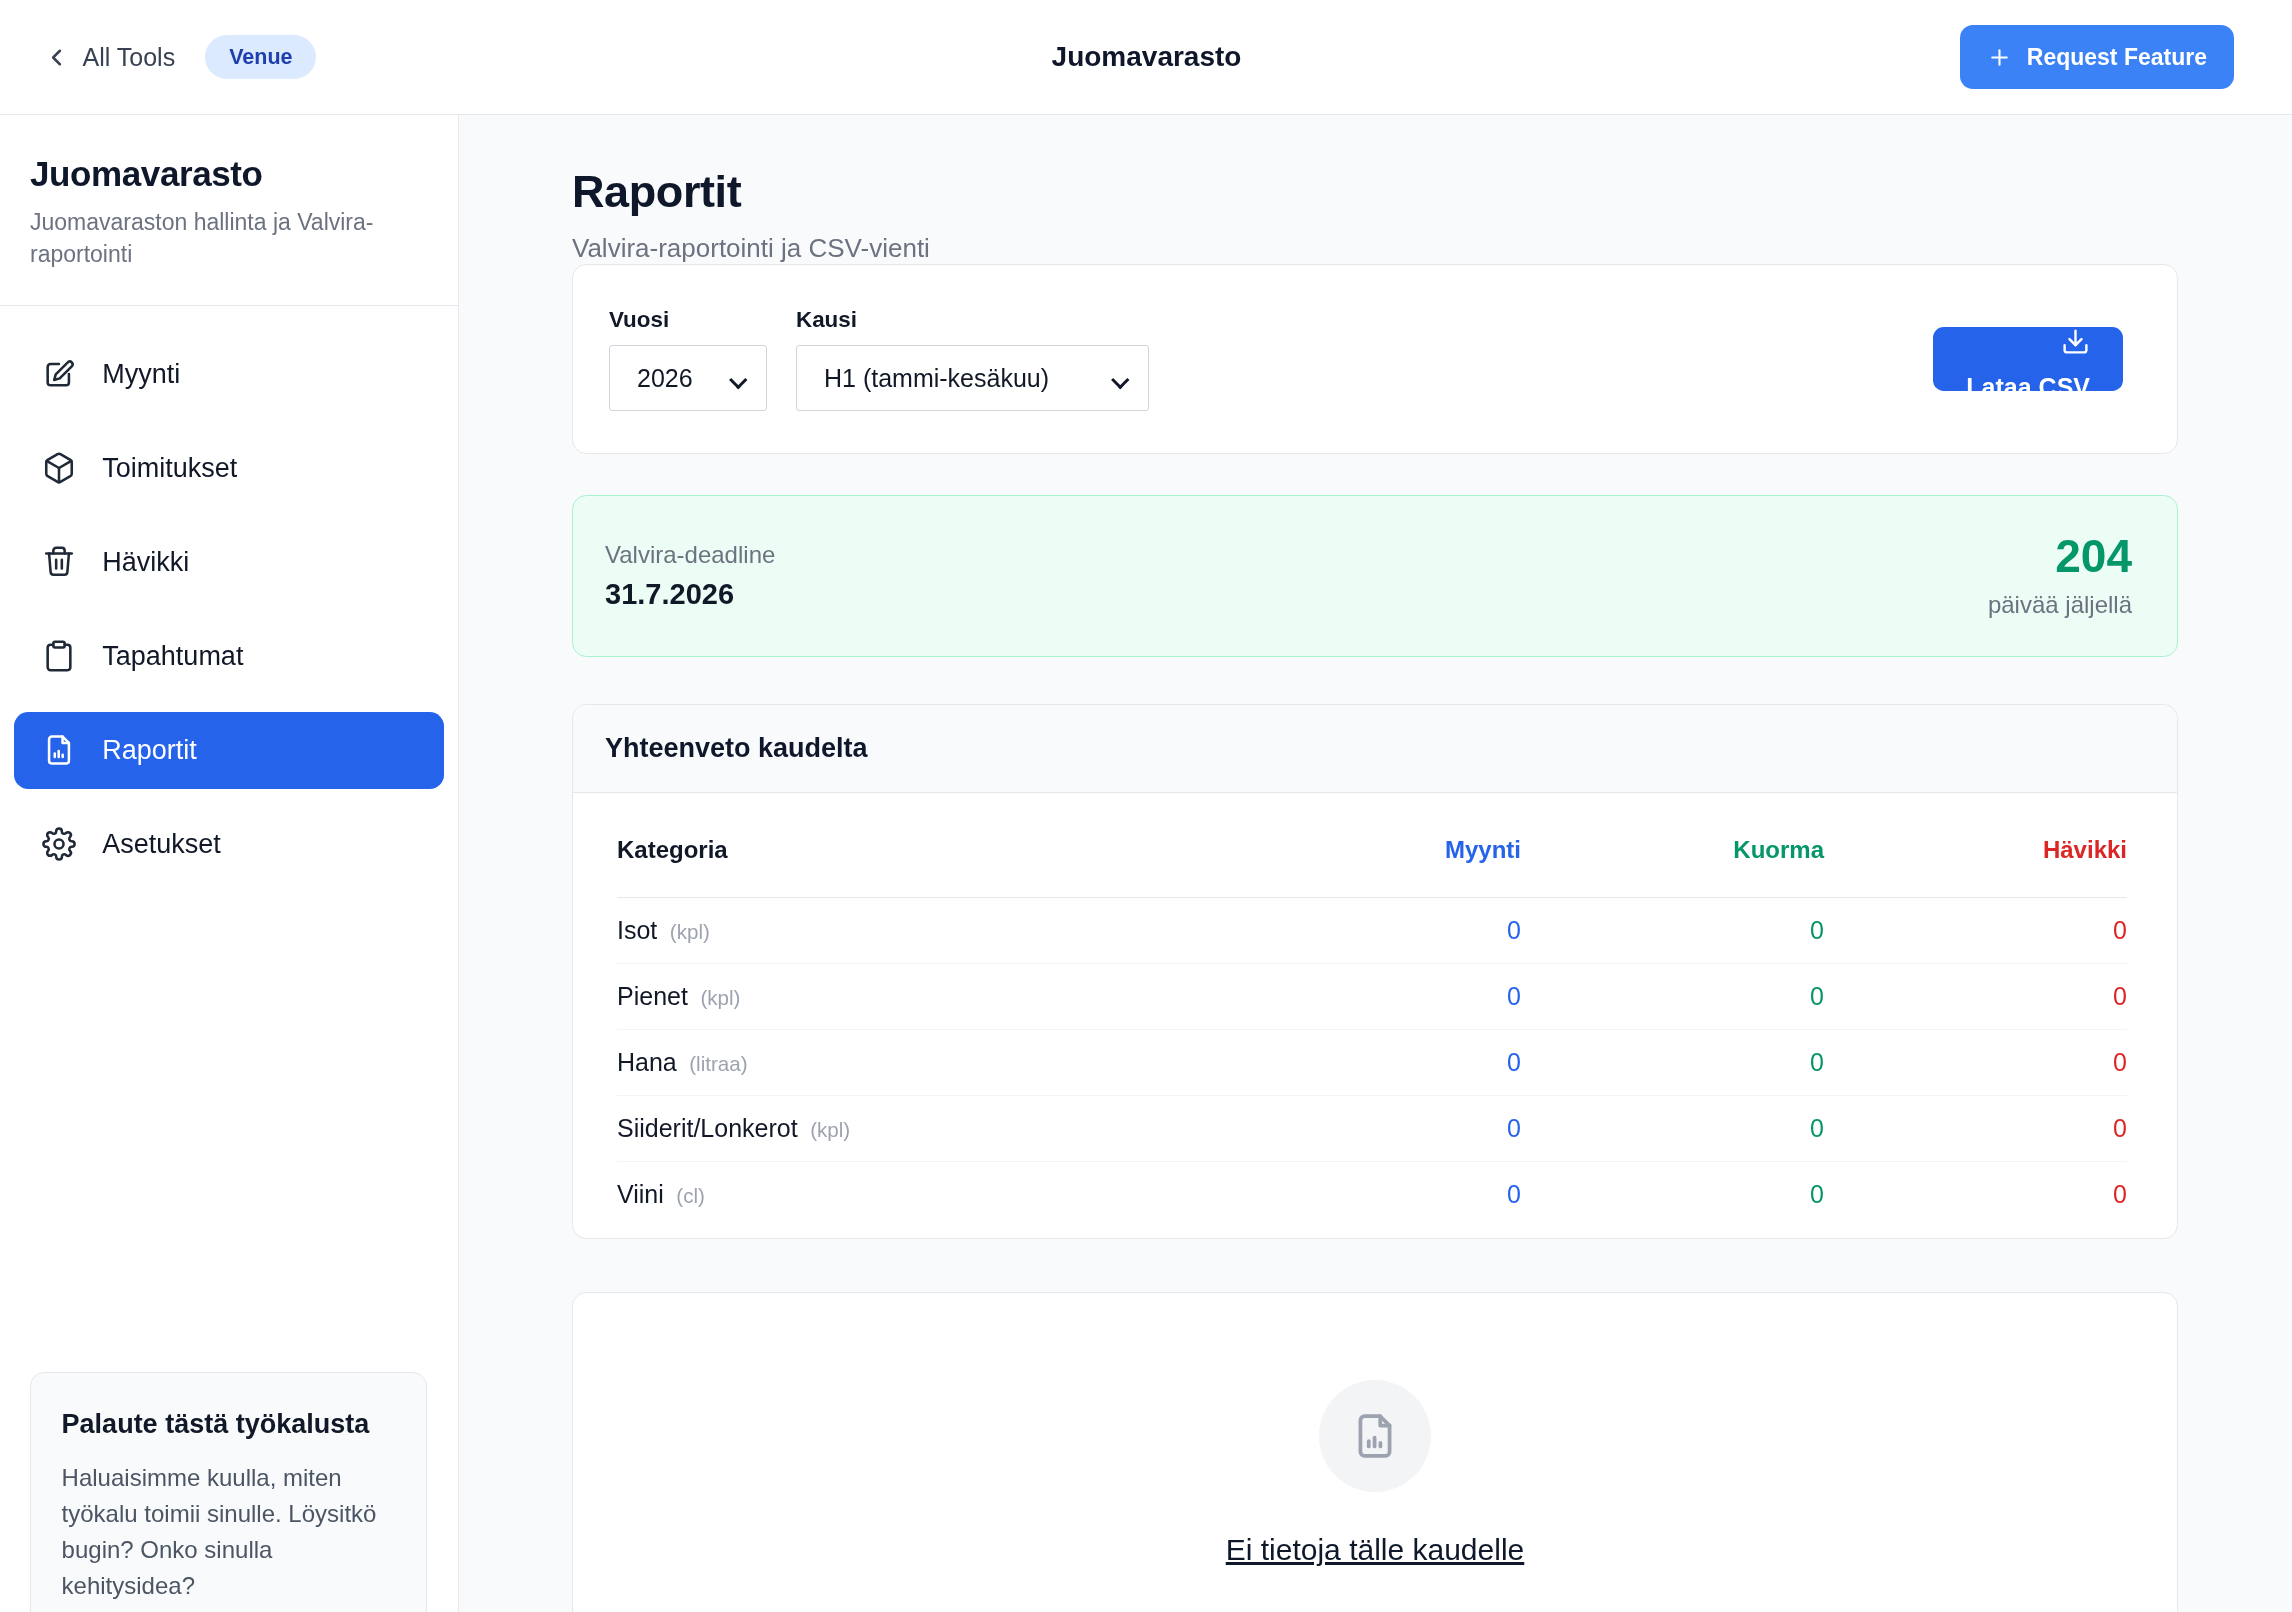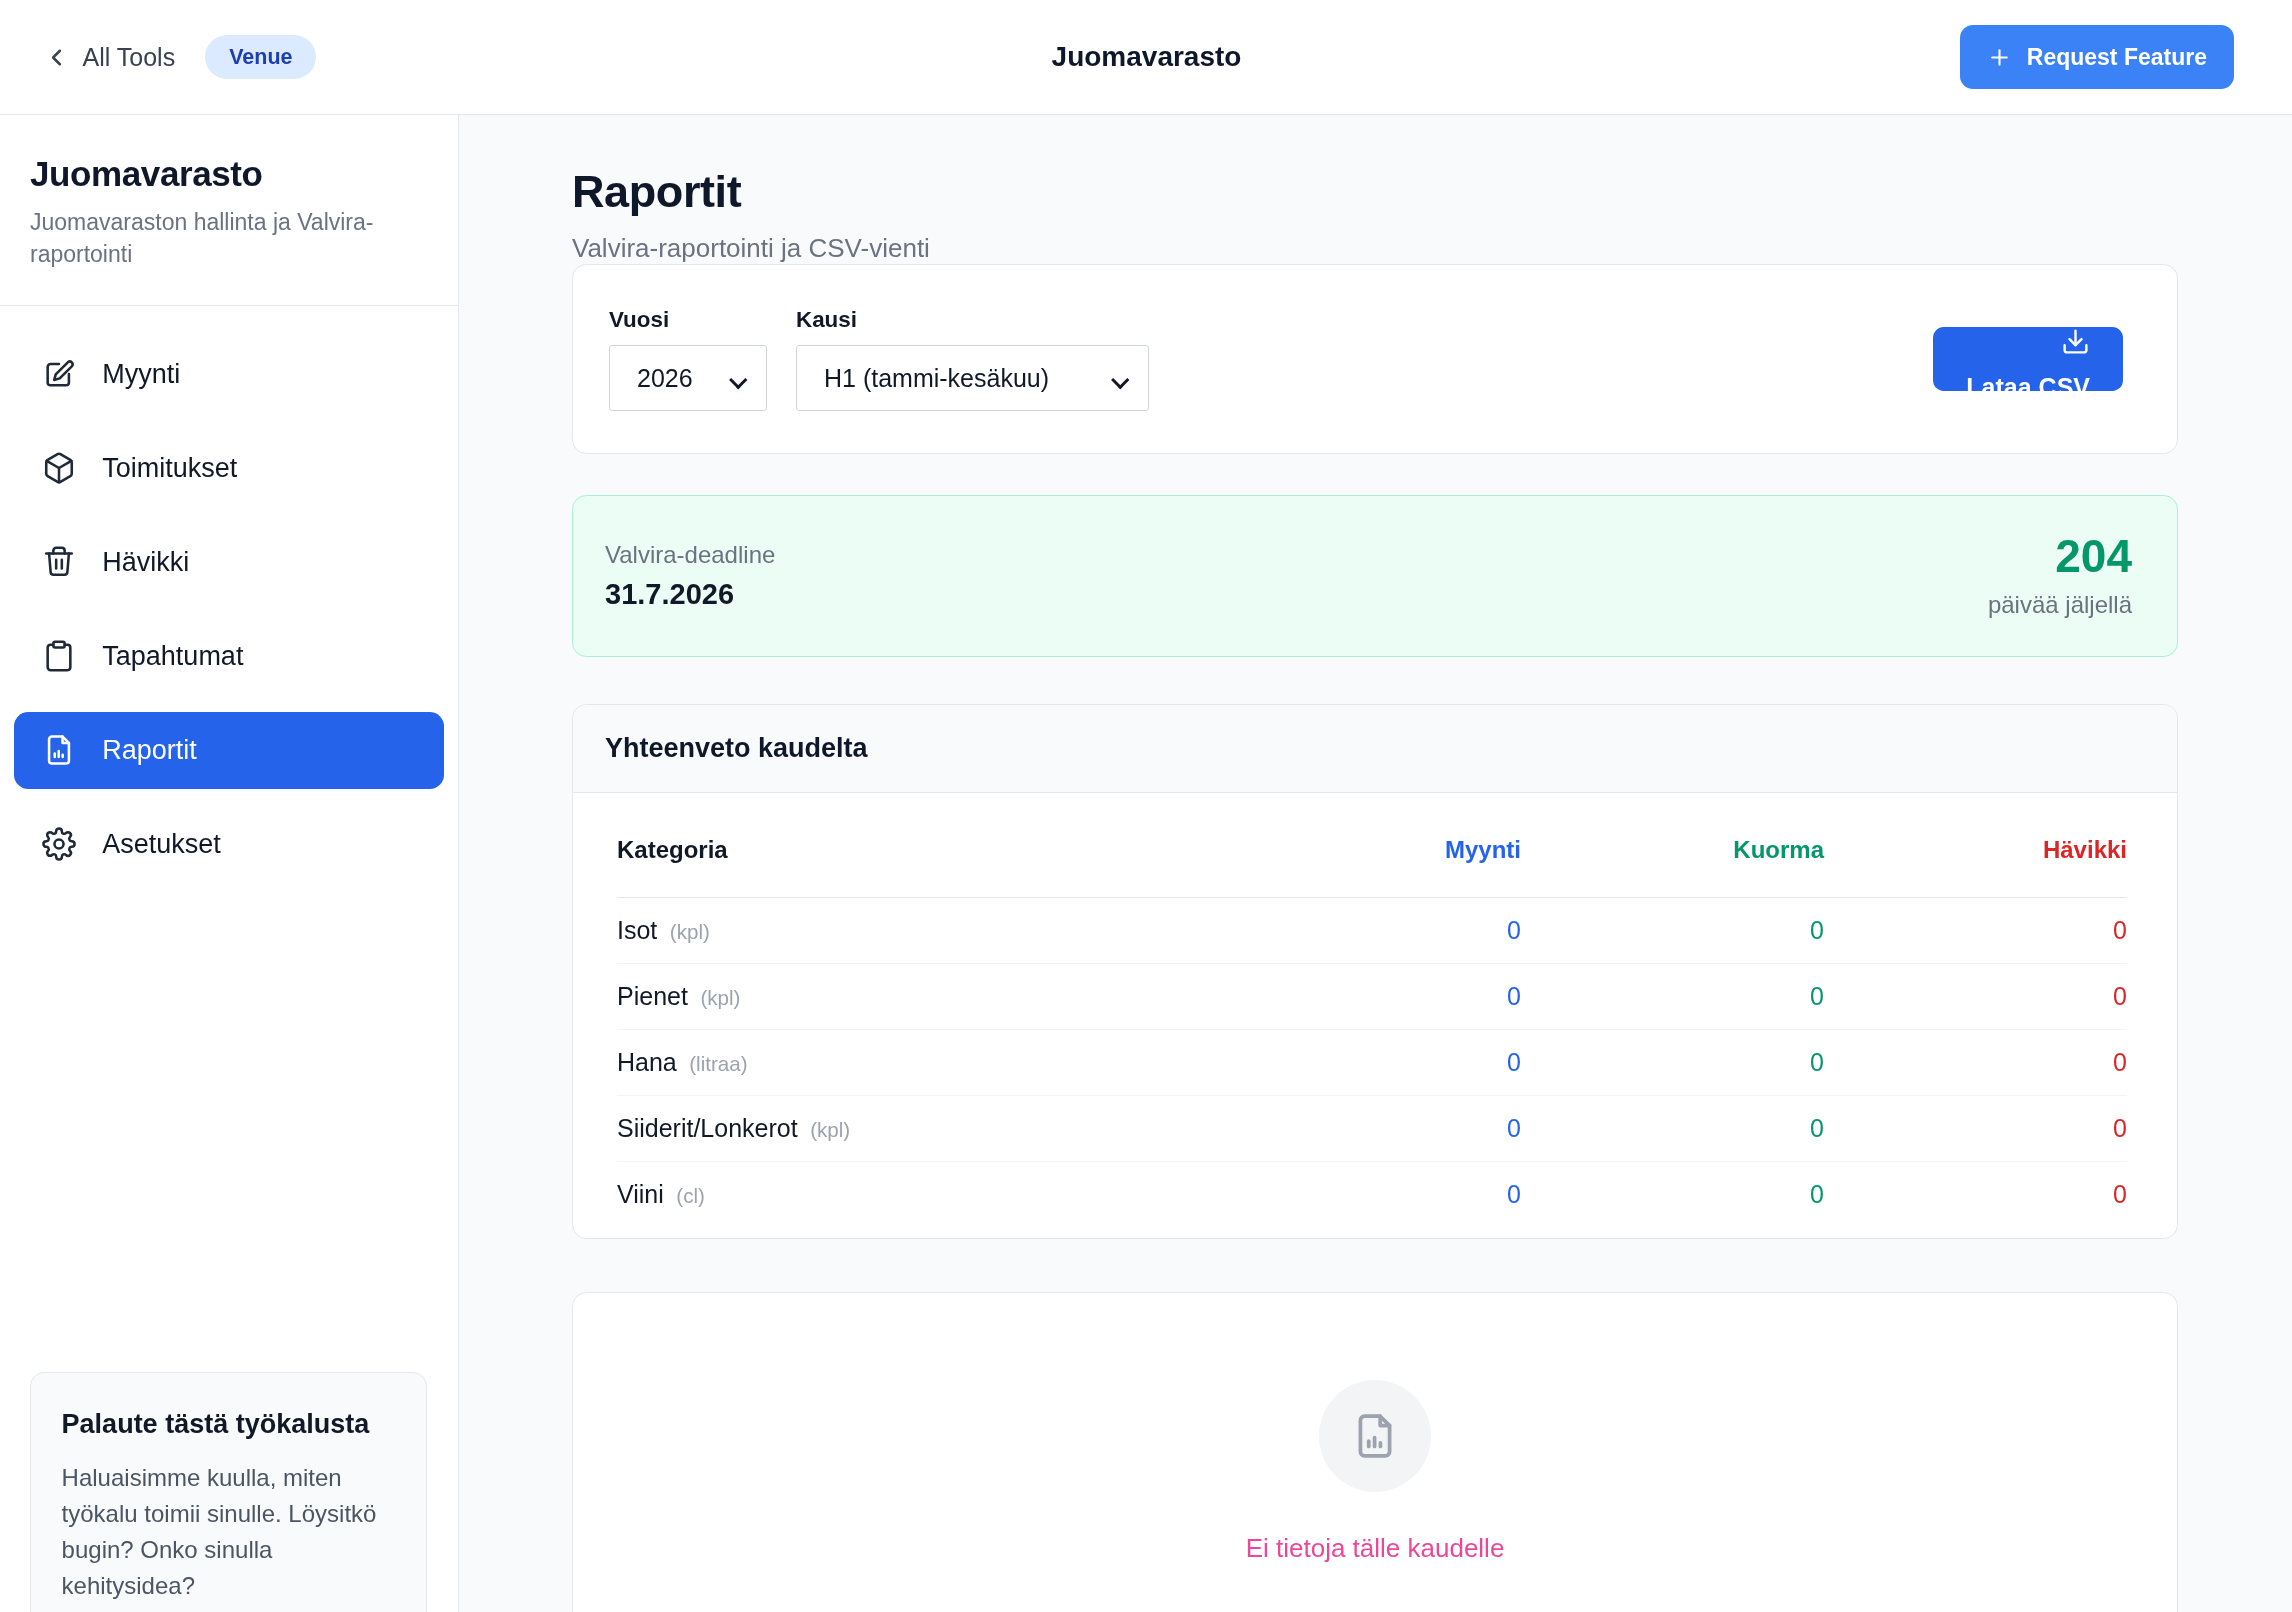--- a/index.html
+++ b/index.html
@@ -84,21 +84,21 @@
   .trow { display:flex; align-items:center; height:66px; border-bottom:0.9px solid #f3f4f6; font-size:25px; }
   .trow:last-child { border-bottom:none; }
   .row-name { flex:1; color:#111827; display:flex; align-items:baseline; gap:12.5px; }
   .row-unit { font-size:20.6px; color:#9ca3af; }
 
   
   .empty { margin-top:53px; height:502px; display:flex; flex-direction:column; align-items:center; padding-top:87px; }
   .empty-circle { width:112px; height:112px; border-radius:50%; background:#f3f4f6;
                   display:flex; align-items:center; justify-content:center; }
   .empty-circle svg { width:50px; height:50px; color:#9ca3af; }
-  .empty-msg { margin-top:41px; font-size:26px; color:#ec4899; }
+  .empty-msg { margin-top:41px; font-size:30px; color:#0f172a;text-decoration:underline; }
 </style>
 </head>
 <body>
 
 <header class="topbar">
   <button class="back">
     <span>
       <svg viewBox="0 0 24 24" fill="none" stroke="currentColor" stroke-width="2.2" stroke-linecap="round" stroke-linejoin="round" width="27" height="27">
           <polyline points="15 18 9 12 15 6"></polyline>
         </svg>

